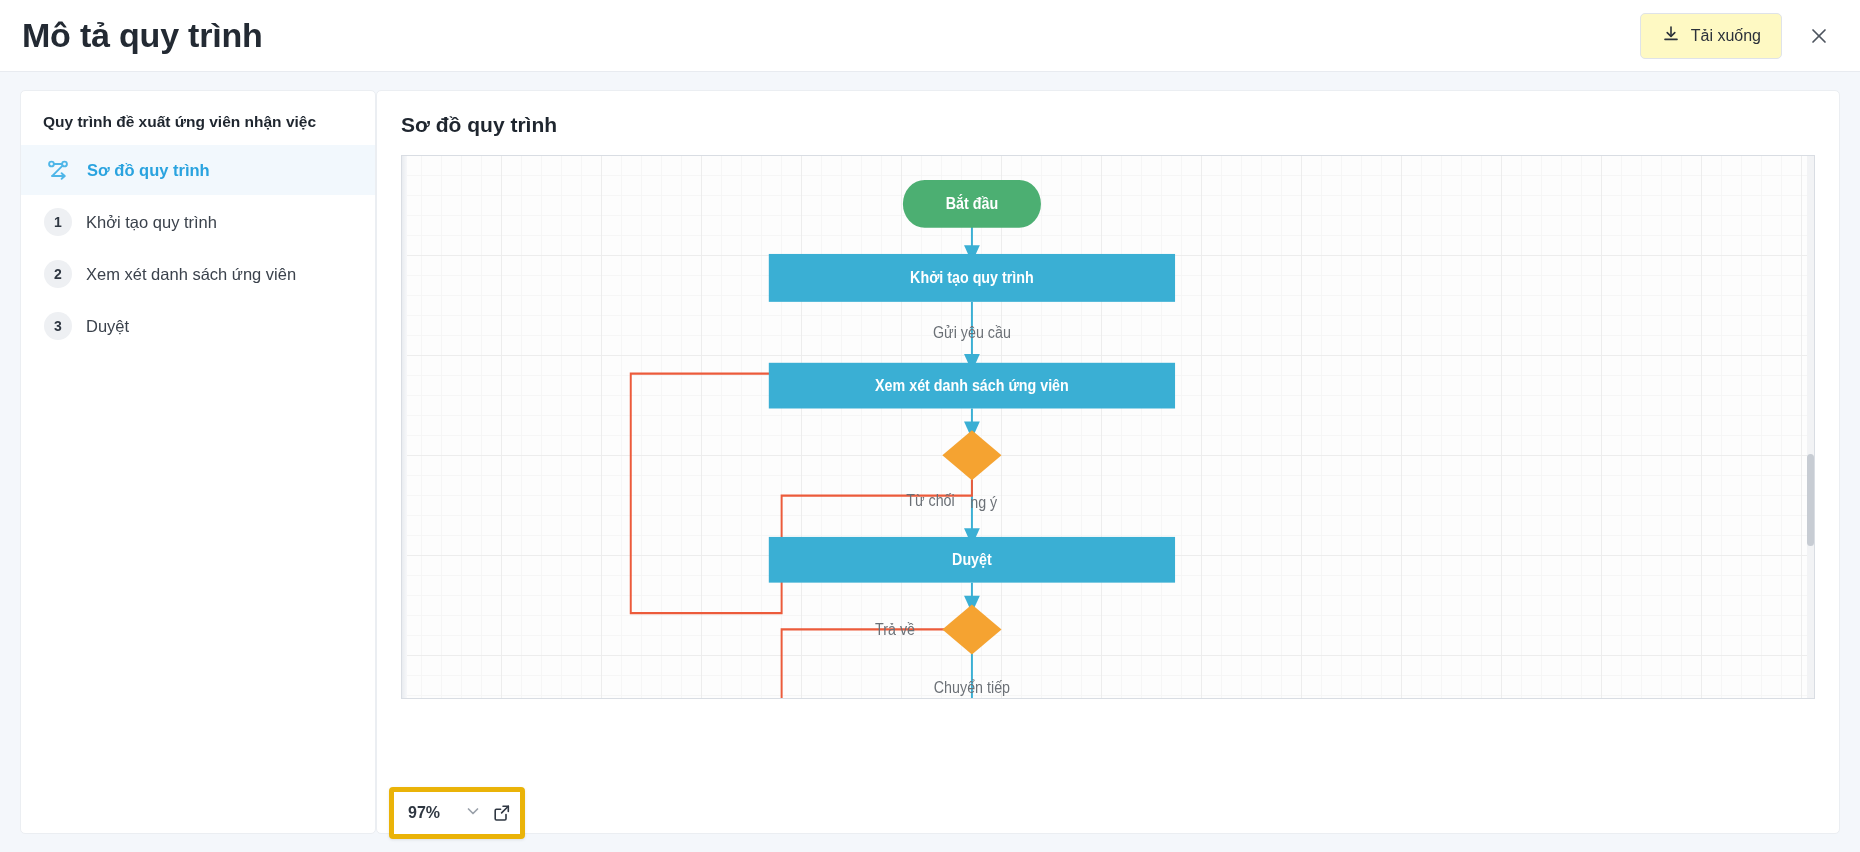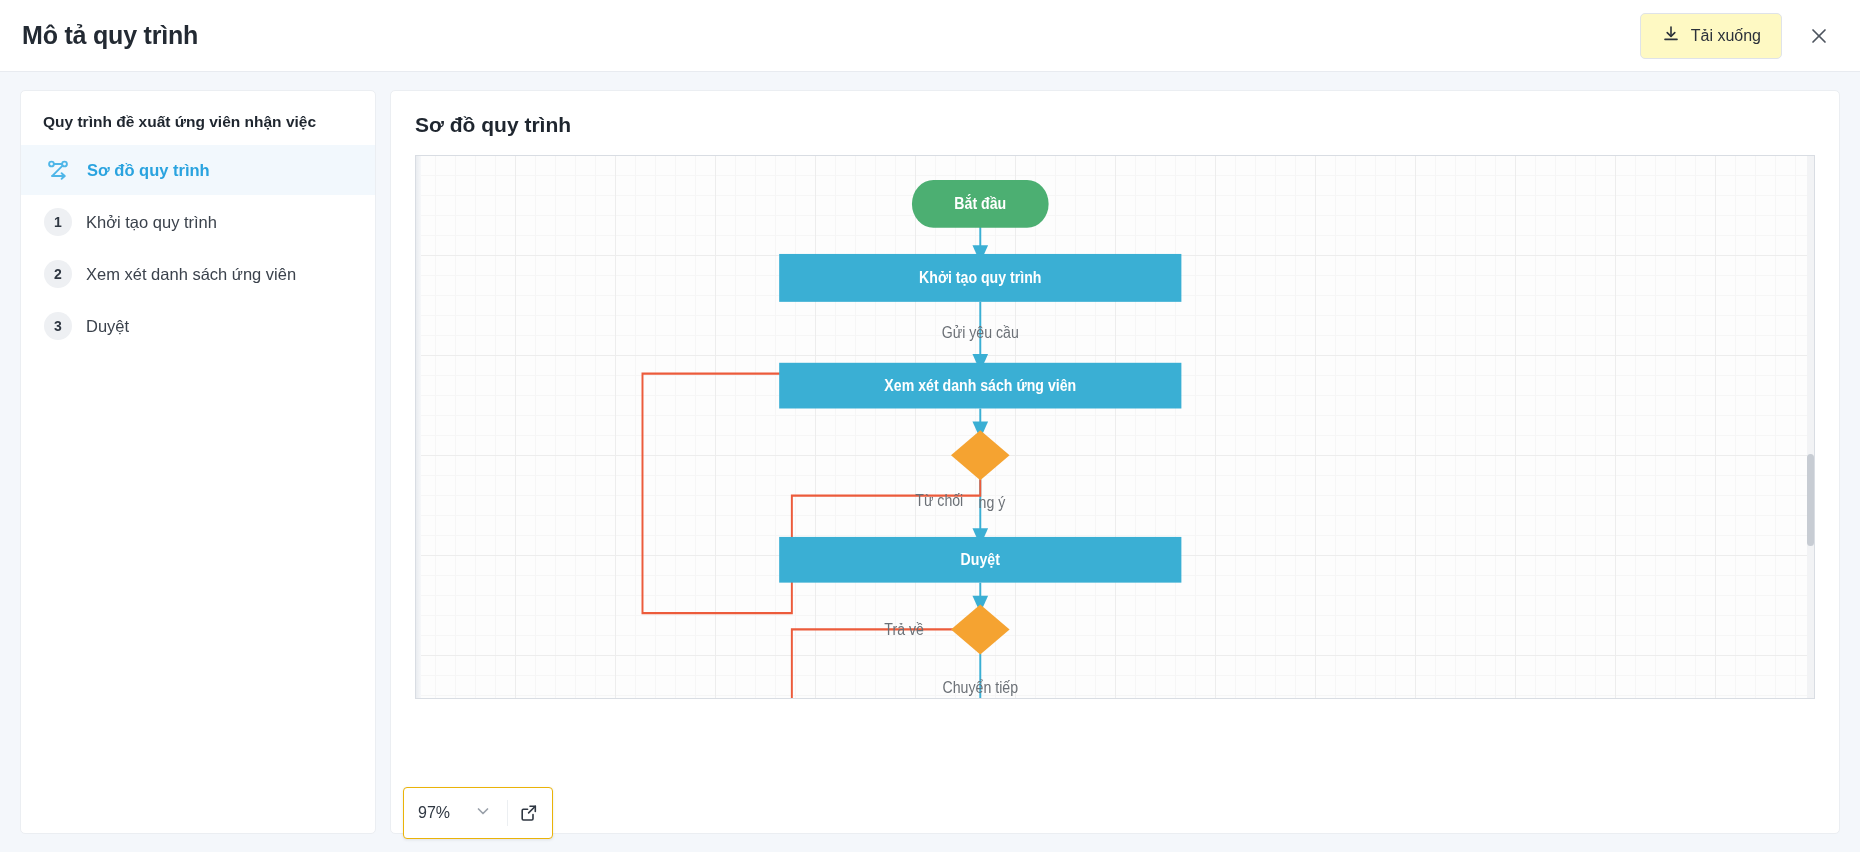--- a/index.html
+++ b/index.html
@@ -13,41 +13,41 @@
 
   
   .topbar {
     height:72px; background:#ffffff;
     display:flex; align-items:center;
     padding:0 24px 0 22px;
     border-bottom:1px solid #e8ebf0;
     position:relative;
   }
   .page-title {
-    font-size:25px; font-weight:bold; color:#232a33;
+    font-size:34px; font-weight:bold; color:#232a33;
     letter-spacing:-0.2px;
   }
   .topbar-right {
     margin-left:auto; display:flex; align-items:center; gap:20px;
   }
   .download-btn {
     display:flex; align-items:center; gap:10px;
     height:46px; padding:0 20px;
     border:1px solid #dfe3e9; border-radius:5px;
     background:#fef9c3; color:#2b313a; font-size:16px;
     cursor:pointer;
   }
   .close-x {
     width:34px; height:34px; display:flex; align-items:center; justify-content:center;
     cursor:pointer; color:#4d545e;
   }
 
   
   .content {
-    display:flex; gap:14px;
+    display:flex; 
     padding:18px 20px 0 20px;
     height:calc(852px - 72px);
   }
 
   
   .sidebar {
     width:356px; background:#fff; border:1px solid #ebeef2; border-radius:5px;
     padding:22px 0 0 0; height:744px;
     flex:0 0 356px;
   }
@@ -121,24 +121,24 @@
   .edgelabel {
     font-family:"Liberation Sans", sans-serif;
     font-size:14.5px; fill:#6b7076;
     text-anchor:middle; dominant-baseline:middle;
   }
 
   
   .zoom-widget {
     position:absolute; left:12px; bottom:-6px;
     display:flex; align-items:center;
-    height:52px; width:150px;
-    background:#fff; border:1px solid #eab308; border-radius:4px;
+    height:52px; width:136px;
+    background:#fff; border:5px solid #eab308; border-radius:4px;
     box-shadow:0 1px 3px rgba(20,30,50,.10);
-    padding:0 8px 0 14px; gap:6px;
+    padding:0 8px 0 14px; gap:6px;font-weight:bold;
   }
   .zoom-select {
     display:flex; align-items:center; gap:26px;
     flex:1; cursor:pointer;
   }
   .zoom-value { font-size:16px; color:#2f3742; }
   .zoom-chevron { color:#9aa1aa; }
   .zoom-sep { width:1px; height:26px; background:#eceff2; }
   .zoom-expand { width:30px; height:30px; display:flex; align-items:center; justify-content:center; cursor:pointer; color:#2f3742; }
 </style>

